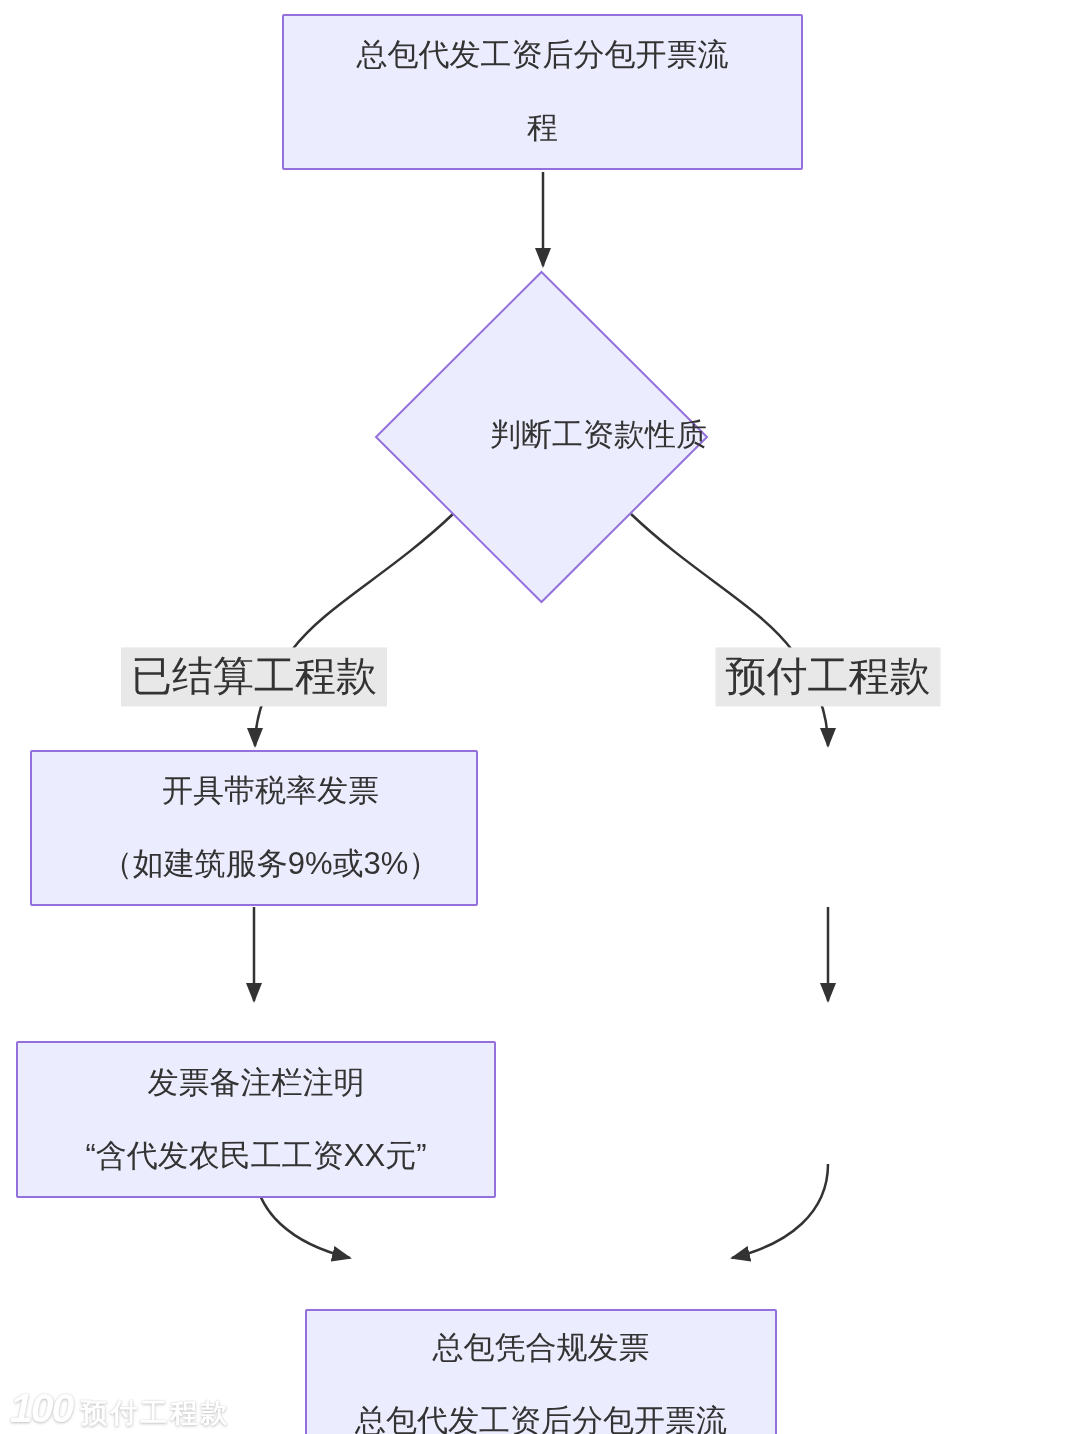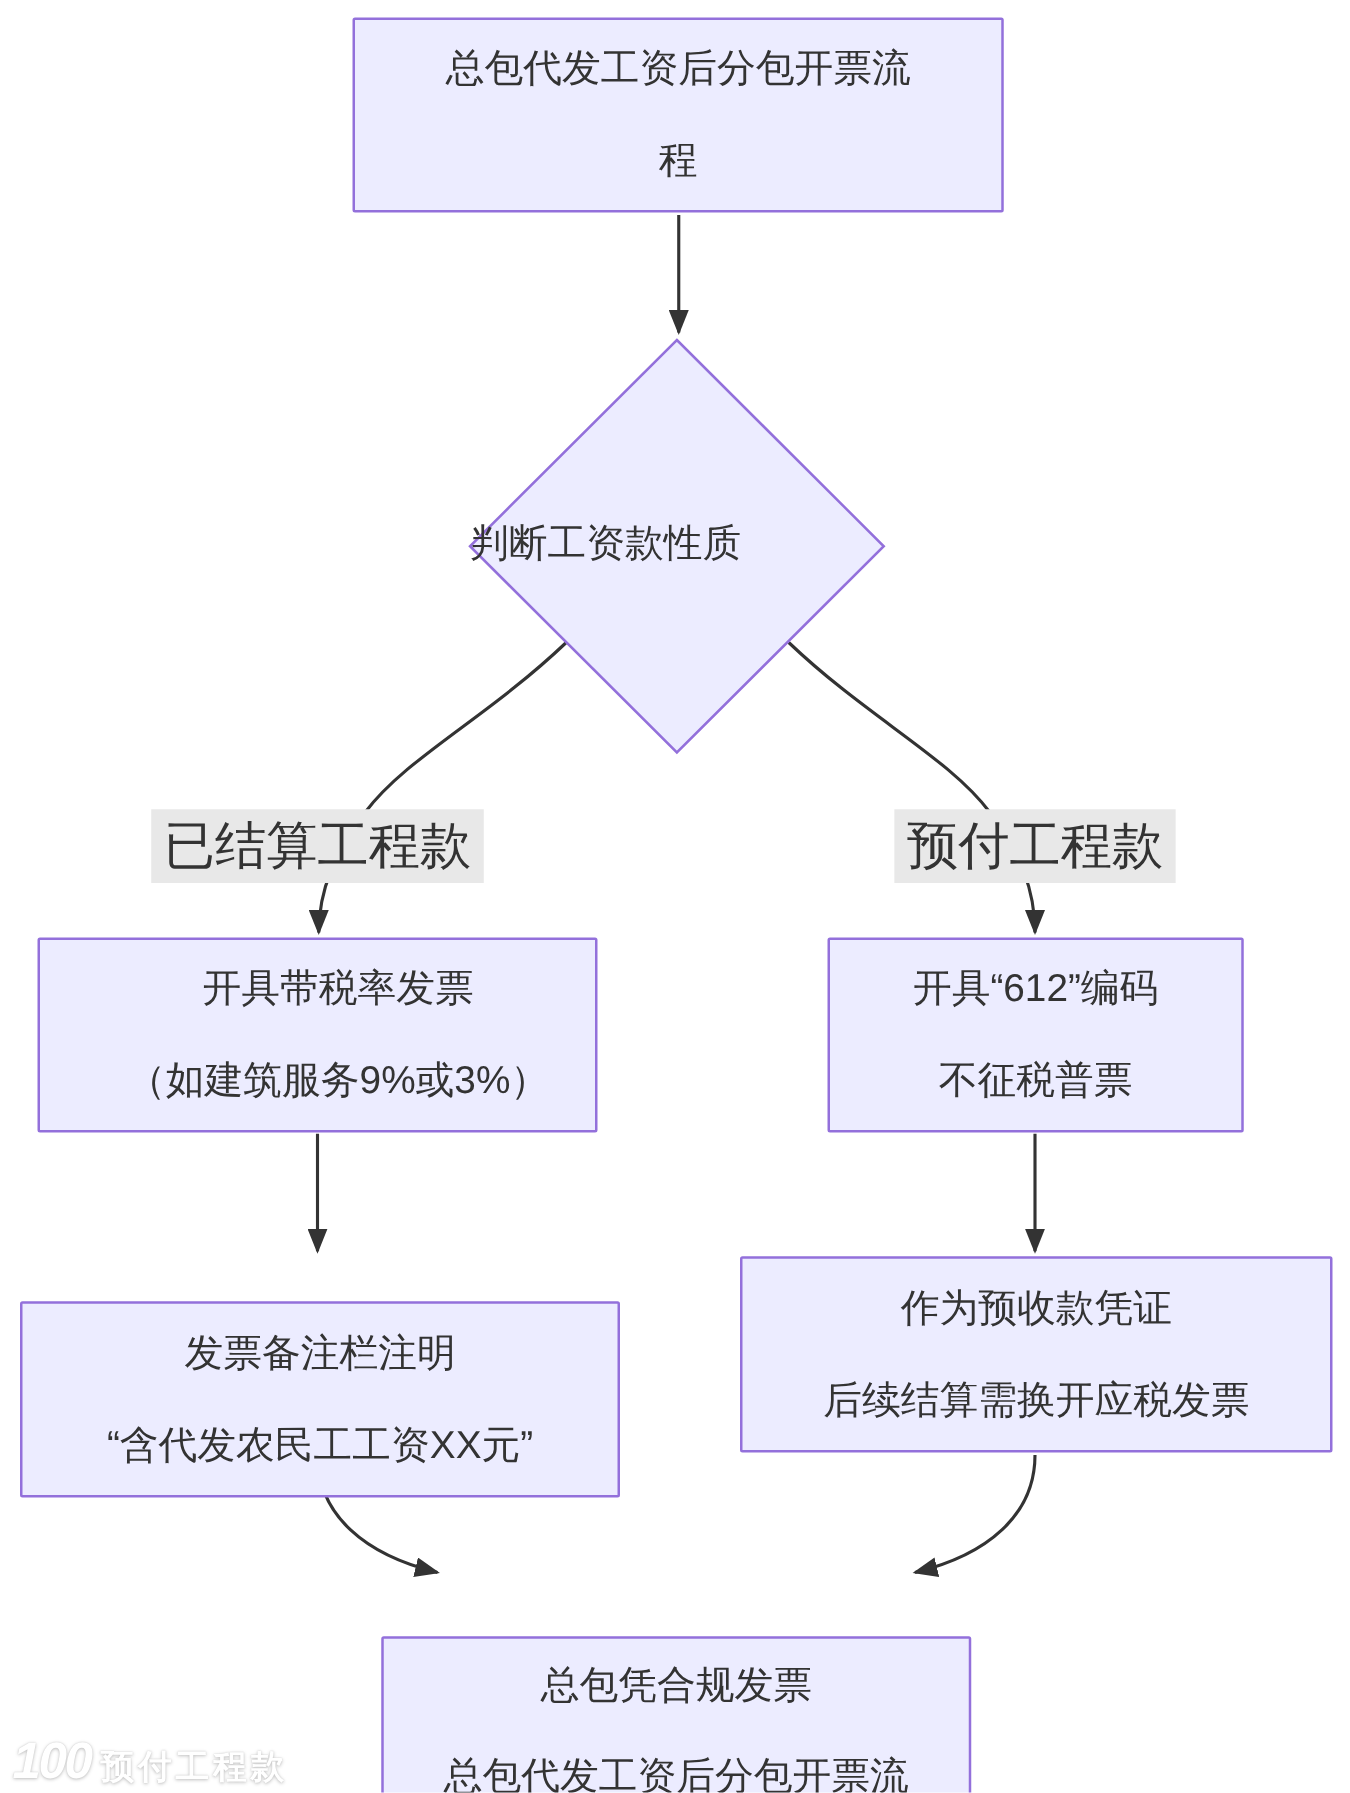--- a/index.html
+++ b/index.html
@@ -26,21 +26,21 @@
     text-align: center;
     font-size: 31px;
     line-height: 1.45;
     color: #333333;
     gap: 28px;
   }
   .node span { display: block; white-space: nowrap; }
 
   .diamond-label {
     position: absolute;
-    text-align: left;
+    text-align: right;
     font-size: 31px;
     color: #333333;
     white-space: nowrap;
   }
 
   .edge-label {
     position: absolute;
     transform: translate(-50%, -50%);
     background: #e8e8e8;
     padding: 5px 10px;
@@ -112,34 +112,26 @@
   <div class="diamond-label" style="left:376px; top:414px; width:331px;">判断工资款性质</div>
 
   <div class="edge-label" style="left:254px; top:677px;">已结算工程款</div>
   <div class="edge-label" style="left:828px; top:677px;">预付工程款</div>
 
   <div class="node" style="left:30px; top:750px; width:448px; height:156px;padding-left:33px;">
     <span>开具带税率发票</span>
     <span>（如建筑服务9%或3%）</span>
   </div>
 
-  <div class="node" style="left:662px; top:750px; width:333px; height:156px;">
-    <span>开具“612”编码</span>
-    <span>不征税普票</span>
-  </div>
 
   <div class="node" style="left:16px; top:1005px; width:480px; height:157px;margin-top:36px;">
     <span>发票备注栏注明</span>
     <span>“含代发农民工工资XX元”</span>
   </div>
 
-  <div class="node" style="left:592px; top:1005px; width:474px; height:157px;">
-    <span>作为预收款凭证</span>
-    <span>后续结算需换开应税发票</span>
-  </div>
 
   <div class="node" style="left:305px; top:1309px; width:472px; height:152px;">
     <span>总包凭合规发票</span>
     <span>总包代发工资后分包开票流</span>
   </div>
 
   <div class="watermark">
     <span class="logo">100</span>
     <span class="wm-text">预付工程款</span>
   </div>

